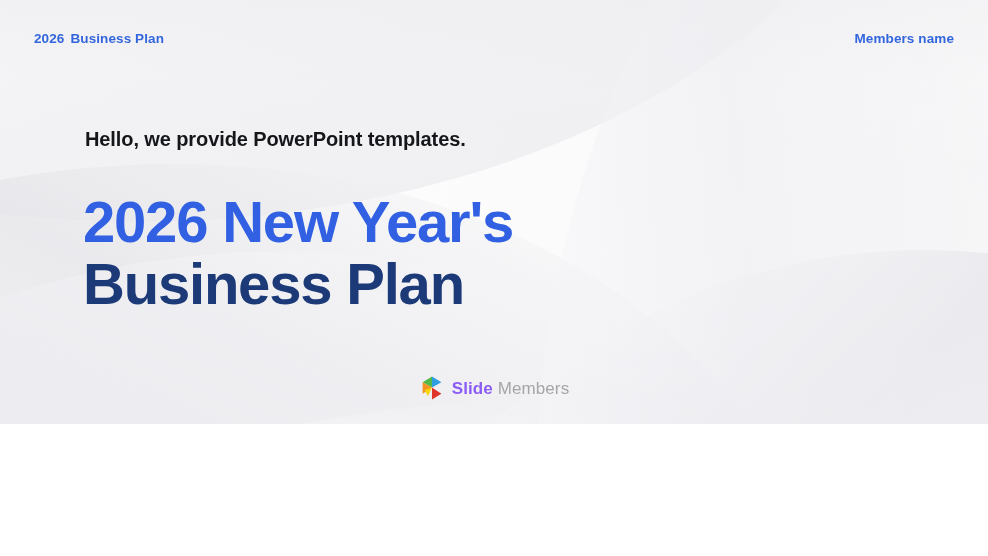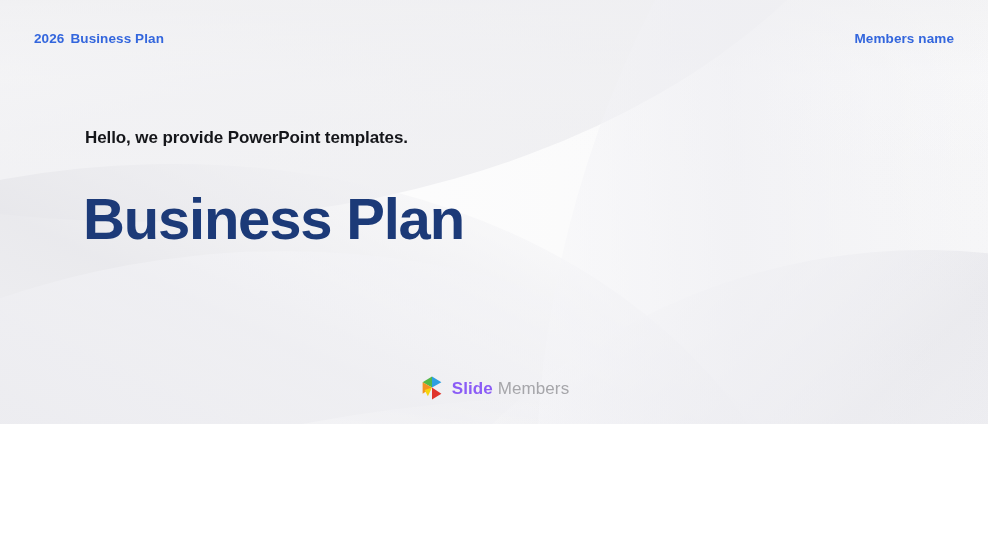--- a/index.html
+++ b/index.html
@@ -158,21 +158,21 @@
   .header-left .year-gap { display: inline-block; width: 6px; }
 
   
   .content {
     position: absolute;
     left: 83px;
     top: 128px;
     width: 640px;
   }
   .eyebrow {
-    font-size: 17px;
+    font-size: 20px;
     font-weight: bold;
     color: #15161a;
     letter-spacing: -0.1px;
     margin: 0 0 40px 2px;
     white-space: nowrap;
   }
   .title {
     margin: 0;
     font-size: 58px;
     font-weight: bold;
@@ -232,20 +232,21 @@
   </div>
 
   <div class="header">
     <div class="header-left"><span>2026</span><span class="year-gap"></span><span>Business Plan</span></div>
     <div class="header-right">Members name</div>
   </div>
 
   <div class="content">
     <p class="eyebrow">Hello, we provide PowerPoint templates.</p>
     <h1 class="title">
+      <span class="title-line1">2026 New Year's</span>
       <span class="title-line2">Business Plan</span>
     </h1>
   </div>
 
   <div class="footer">
     <svg class="logo-mark" viewBox="0 0 26 28">
       <polygon points="13,2.4 13,13.6 3.6,8.2" fill="#52b848"></polygon>
       <polygon points="13,2.4 22.4,8.2 13,13.6" fill="#2e9fe0"></polygon>
       <polygon points="3.6,8.2 13,13.6 3.6,19.8" fill="#f29222"></polygon>
       <polygon points="13,13.6 8.9,22.3 5.6,16.1" fill="#f6d50b"></polygon>

